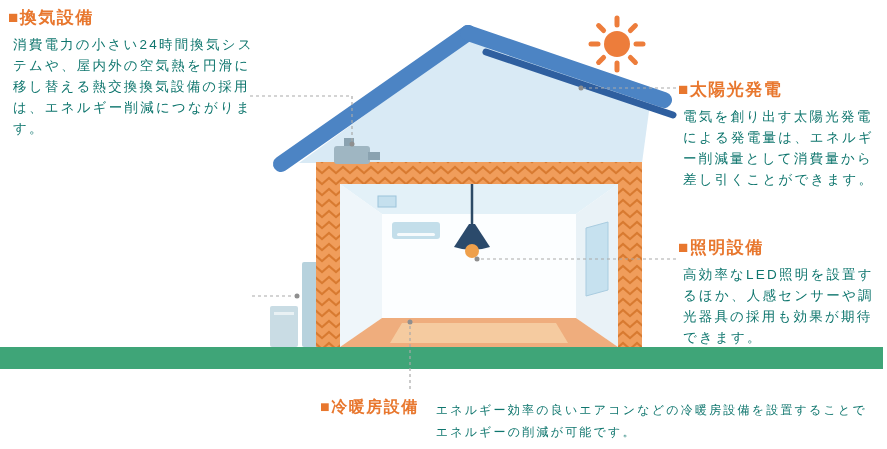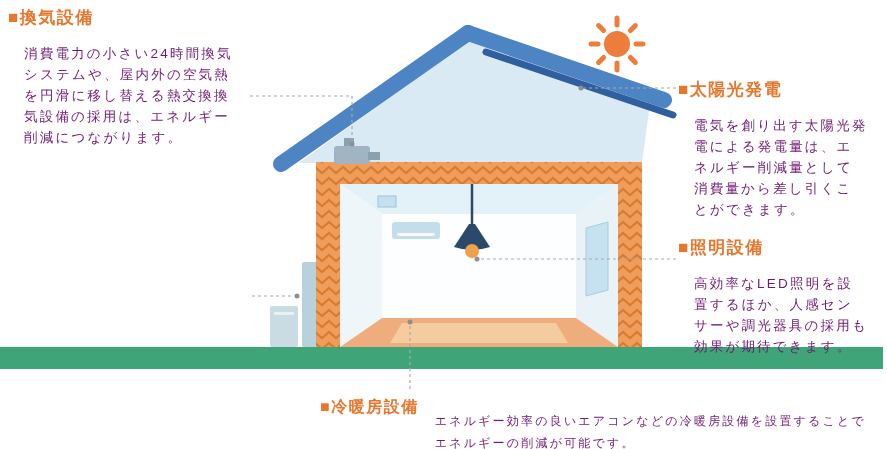--- a/index.html
+++ b/index.html
@@ -16,31 +16,31 @@
   .callout { position: absolute; z-index: 2; }
   .callout-title {
     margin: 0 0 7px 0;
     font-size: 17px;
     line-height: 1.2;
     font-weight: 700;
     color: #E8772E;
     letter-spacing: 1.5px;
   }
   .callout-body {
-    margin: 16px;
+    margin: 5px;
     font-size: 13.5px;
-    color: #701a75;
+    color: #0f766e;
     line-height: 1.54;
     letter-spacing: 2.2px;
   }
   .c-vent  { left: 8px;   top: 8px;   width: 252px; }
   .c-hot   { left: 8px;   top: 188px; width: 254px; }
   .c-solar { left: 678px; top: 80px;  width: 206px; }
   .c-light { left: 678px; top: 238px; width: 206px; }
-  .c-hvac  { left: 320px; top: 394px; width: 562px; display: flex; align-items: flex-start; }
+  .c-hvac  { left: 320px; top: 394px; width: 562px; display: flex; gap: 12px; align-items: flex-start; }
   .c-hvac .callout-title { font-size: 16px; white-space: nowrap; margin: 3px 0 0 0; }
   .c-hvac .callout-body  { width: 432px; font-size: 12px; line-height: 1.85; }
 </style>
 </head>
 <body>
 
 <div class="canvas">
 
   <svg class="art" width="887" height="449" viewBox="0 0 887 449">
     <defs>

